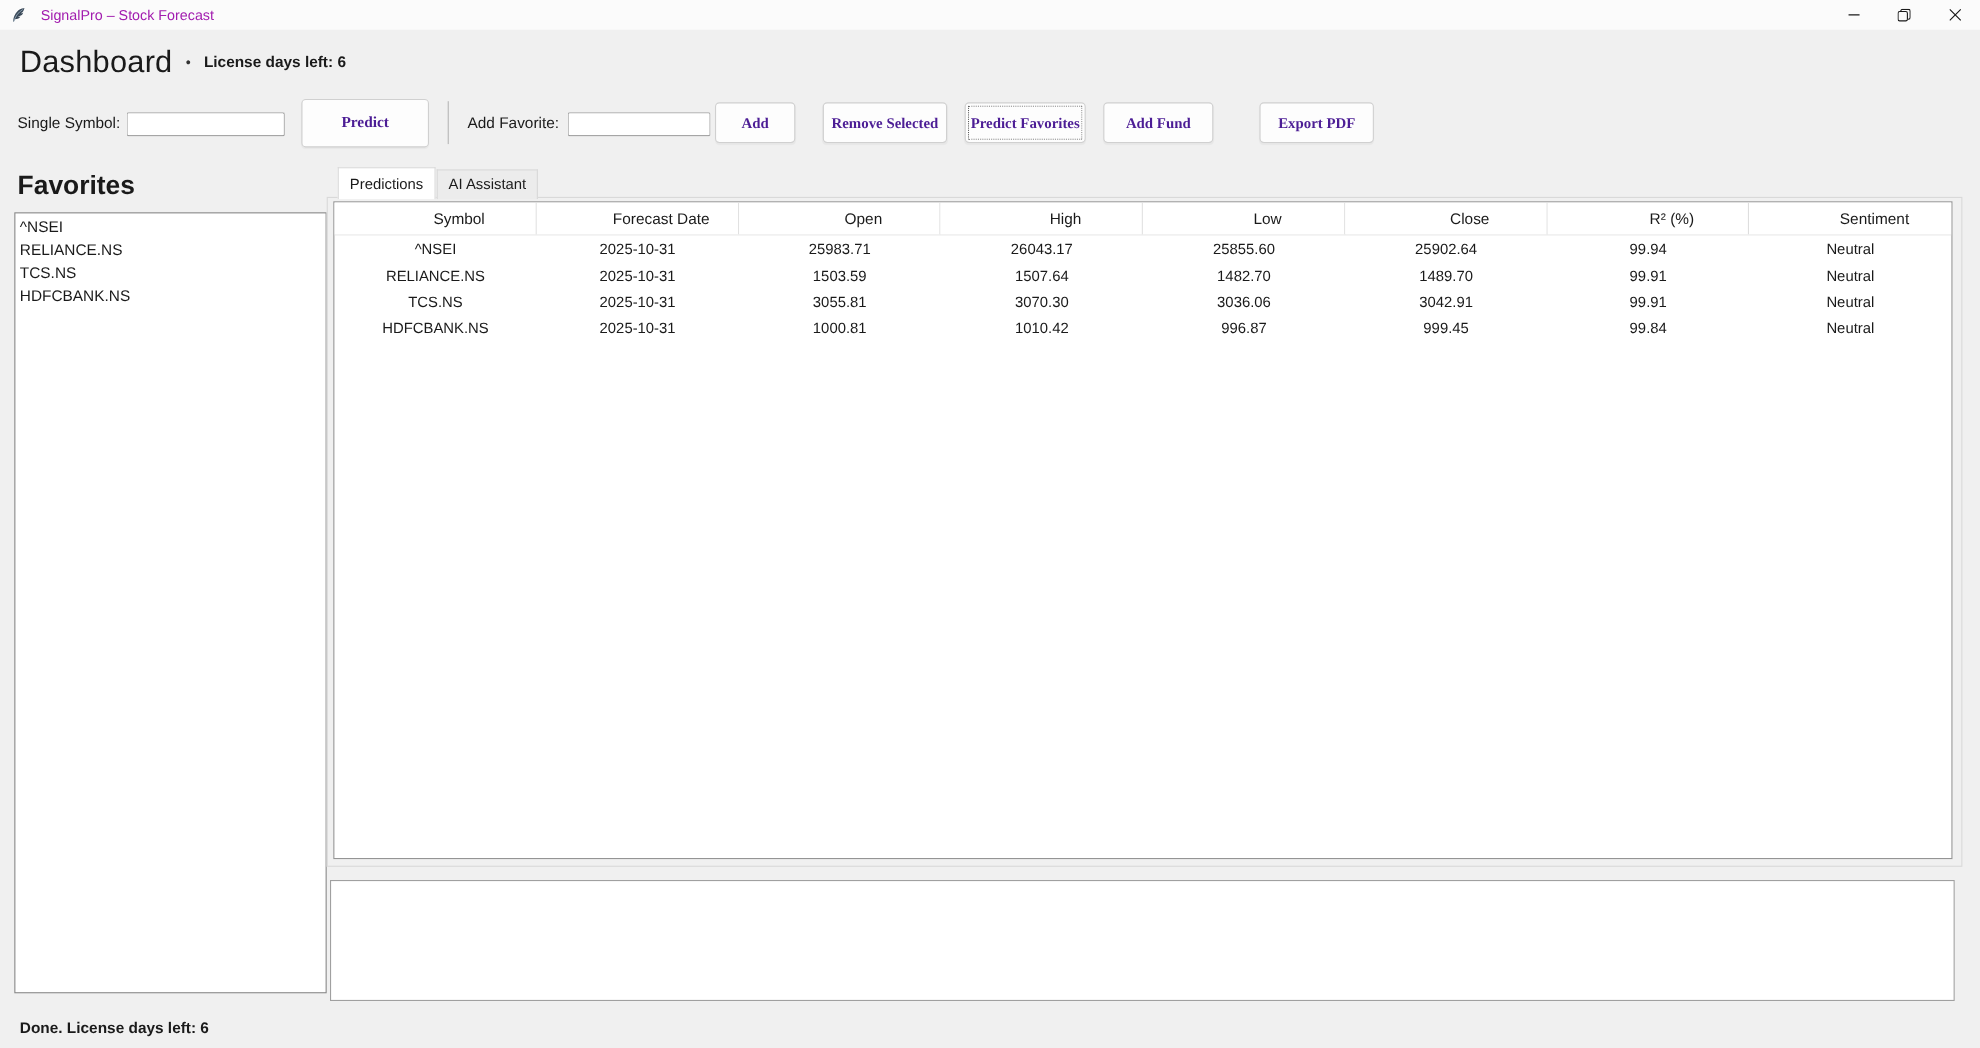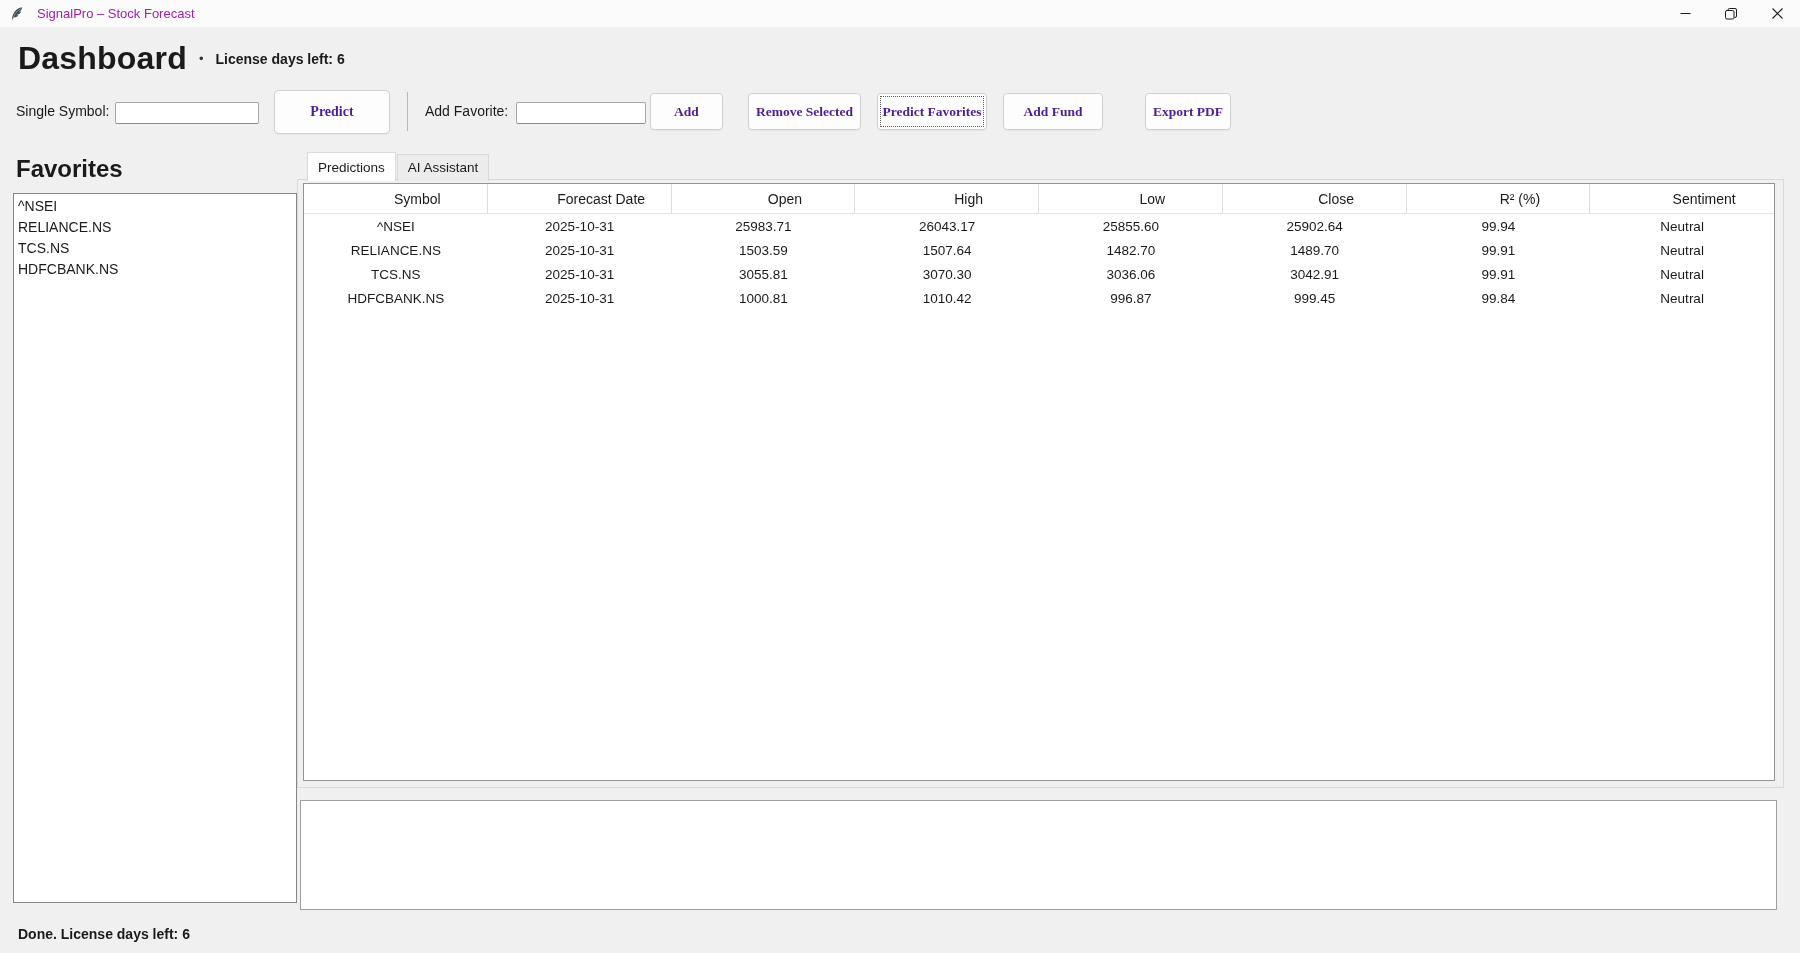--- a/index.html
+++ b/index.html
@@ -20,21 +20,21 @@
   .title-text { font-size: 13px; margin-left: 12px; color: #a21caf; }
   .win-btns { margin-left: auto; display: flex; height: 100%; }
   .win-btn { width: 46px; height: 100%; display: flex; align-items: center; justify-content: center; }
   .win-btn svg { display: block; }
 
   
   .page-header {
     position: absolute; left: 18px; top: 40px;
     display: flex; align-items: center; gap: 12px;
   }
-  .page-title { font-size: 32px; font-weight: bold; letter-spacing: 0.2px; text-align: right; }
+  .page-title { font-size: 28px; font-weight: normal; letter-spacing: 0.2px; text-align: right; }
   .header-bullet { font-size: 13px; color: #333; }
   .license-note { font-size: 14px; font-weight: 600; color: #1a1a1a; text-align: right; }
 
   
   .toolbar { position: absolute; left: 0; top: 88px; width: 1800px; height: 48px; }
   .toolbar .lbl { position: absolute; font-size: 14px; top: 15px; }
   .entry {
     position: absolute; height: 22px; top: 102px;
     background: #ffffff; border: 1px solid #a6a6a6; border-bottom-color: #8a8a8a;
     font-family: "Liberation Sans", sans-serif; font-size: 13px; padding: 0 4px;
@@ -47,21 +47,21 @@
     font-size: 13.5px; font-weight: 600; color: #4c1d95;
     display: flex; align-items: center; justify-content: center;
     box-shadow: 0 1px 1px rgba(0,0,0,0.04);
     text-align: right;
   }
   .btn-predict { left: 274px; top: 2px; width: 116px; height: 44px; font-size: 14px; font-weight: bold; }
   .btn-add { left: 650px; top: 5px; width: 73px; height: 37px; }
   .btn-remove { left: 748px; top: 5px; width: 113px; height: 37px; }
   .btn-predict-favs { left: 877px; top: 5px; width: 110px; height: 37px; outline: 1px dotted #5a5a5a; outline-offset: -4px; }
   .btn-add-fund { left: 1003px; top: 5px; width: 100px; height: 37px; }
-  .btn-export { left: 1145px; top: 5px; width: 86px; height: 37px; }
+  .btn-export { left: 1145px; top: 5px; width: 104px; height: 37px; }
   .toolbar-sep { position: absolute; left: 407px; top: 4px; width: 1px; height: 39px; background: #b7b7b7; }
   .lbl-single { left: 16px; }
   .lbl-addfav { left: 425px; }
   .entry-single { left: 115px; width: 144px; }
   .entry-addfav { left: 516px; width: 130px; }
 
   
   .favorites-heading {
     position: absolute; left: 16px; top: 155px;
     font-size: 24px; font-weight: bold;

